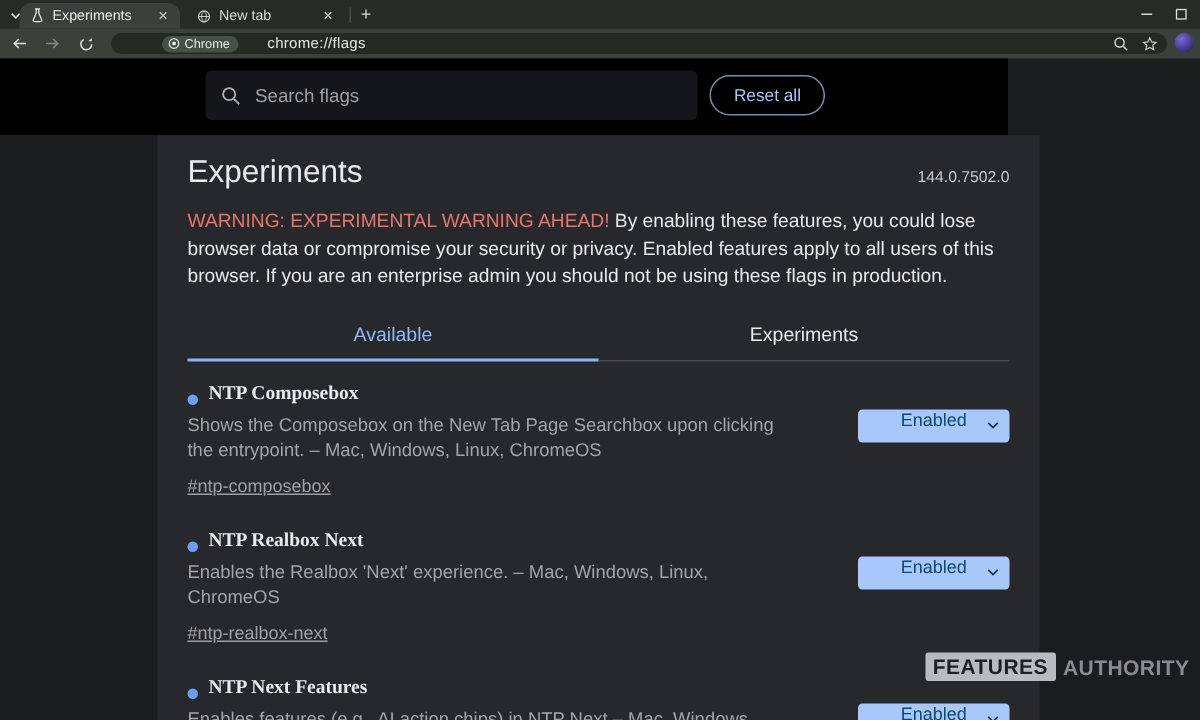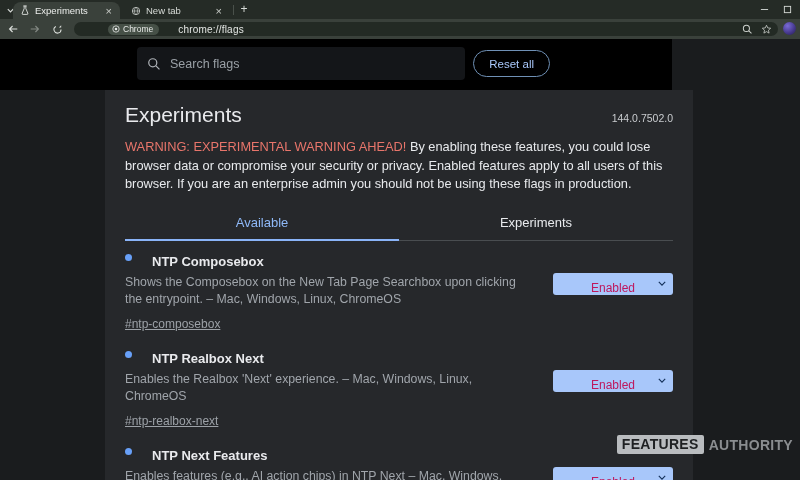--- a/index.html
+++ b/index.html
@@ -44,26 +44,26 @@
   .version { font-size:10.5px; color:#C9CCCF; padding-bottom:3px; }
   .warning { margin-top:11px; font-size:12.8px; line-height:18.5px; color:#E8EAED; }
   .warning .warn-strong { color:#E8756B; }
 
   .avail-tabs { display:flex; margin-top:13px; }
   .avail-tab { width:50%; text-align:center; font-size:13px; padding:8px 0 3px; color:#E8EAED; border-bottom:1px solid #494D50; }
   .avail-tab.selected { color:#8FB9F8; border-bottom:2px solid #8AB4F8; padding-bottom:9px; }
 
   .experiments { padding-top:13px; }
   .experiment { position:relative; padding-right:140px; margin-bottom:19px; }
-  .exp-title-row { display:flex; align-items:flex-start; gap:20px; margin-bottom:5px; }
+  .exp-title-row { display:flex; align-items:flex-end; gap:7px; margin-bottom:5px;font-family:Liberation Serif, serif; }
   .dot { width:7px; height:7px; border-radius:50%; background:#68A0F8; flex:0 0 auto; }
   .exp-name { font-size:13px; font-weight:700; color:#E9EAED; }
   .exp-desc { font-size:12.3px; line-height:17px; color:#A0A5AB; margin-bottom:6px; }
   .exp-link { font-size:12px; color:#9CA1A7; text-decoration:underline; display:inline-block; }
-  .exp-select { position:absolute; right:0; top:19px; width:120px; height:22px; background:#A8C7FA; border-radius:3px; display:flex; align-items:flex-end; justify-content:center; color:#be185d; font-size:12px; }
+  .exp-select { position:absolute; right:0; top:19px; width:101px; height:22px; background:#A8C7FA; border-radius:3px; display:flex; align-items:flex-start; justify-content:center; color:#0c4a6e; font-size:12px; }
   .exp-select .chev { position:absolute; right:7px; top:8px; }
 
   
   .watermark { position:absolute; right:7px; top:435px; display:flex; align-items:center; gap:5px;
                font-weight:700; font-size:14px; letter-spacing:.3px; }
   .wm-box { background:#B9BCBF; color:#1E2022; padding:1px 5px 2px; border-radius:2px; }
   .wm-rest { color:#8A8D90; }
 </style>
 </head>
 <body>

